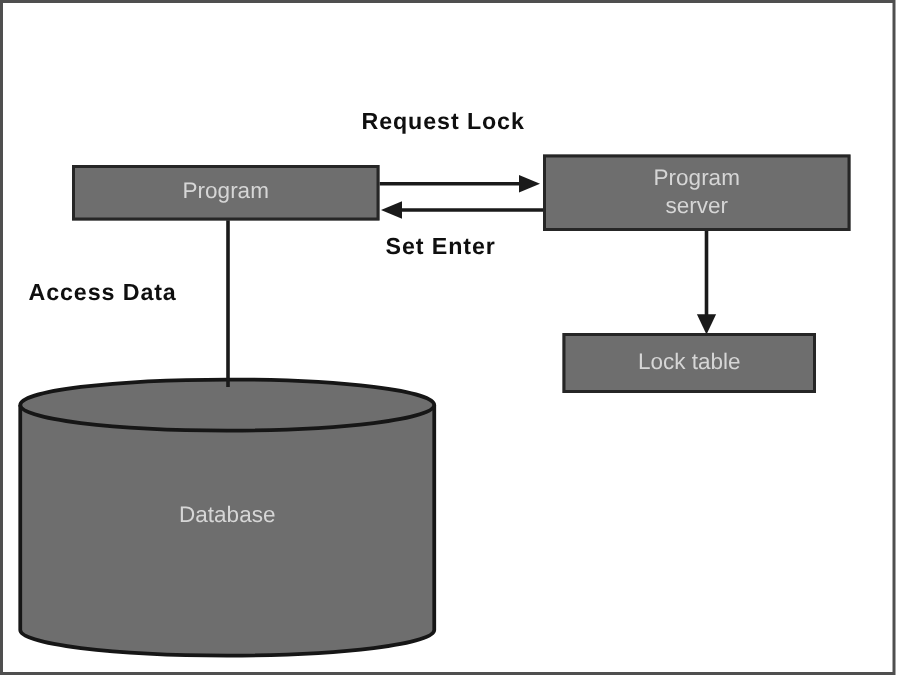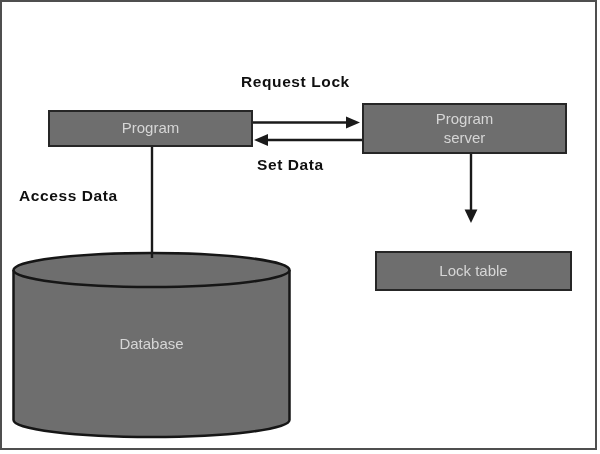--- a/index.html
+++ b/index.html
@@ -38,21 +38,21 @@
     color: #d6d6d6;
     font-size: 15px;
     display: flex;
     align-items: center;
     justify-content: center;
     text-align: center;
   }
   .node-label { white-space: pre-line; line-height: 1.25; }
   .node.program  { left: 48px;  top: 110px; width: 205px; height: 37px; text-align: center; }
   .node.enqueue  { left: 362px; top: 103px; width: 205px; height: 51px; }
-  .node.locktable{ left: 375px; top: 222px; width: 197px; height: 40px; margin-top: 29px; }
+  .node.locktable{ left: 375px; top: 222px; width: 169px; height: 40px; }
   .db-label {
     position: absolute;
     left: 13px; top: 335px; width: 277px;
     text-align: center;
     color: #d6d6d6;
     font-size: 15px;
   }
   .edge-label {
     position: absolute;
     font-size: 15.5px;
@@ -111,18 +111,18 @@
   </div>
 
   <div class="node locktable">
     <span class="node-label">Lock table</span>
   </div>
 
   <div class="db-label">Database</div>
 
   <div class="edge-label request">Request Lock</div>
 
-  <div class="edge-label set">Set Data</div>
+  <div class="edge-label set">Set Enter</div>
 
 
   <div class="edge-label access">Access Data</div>
 
 </div>
 
 </body></html>

